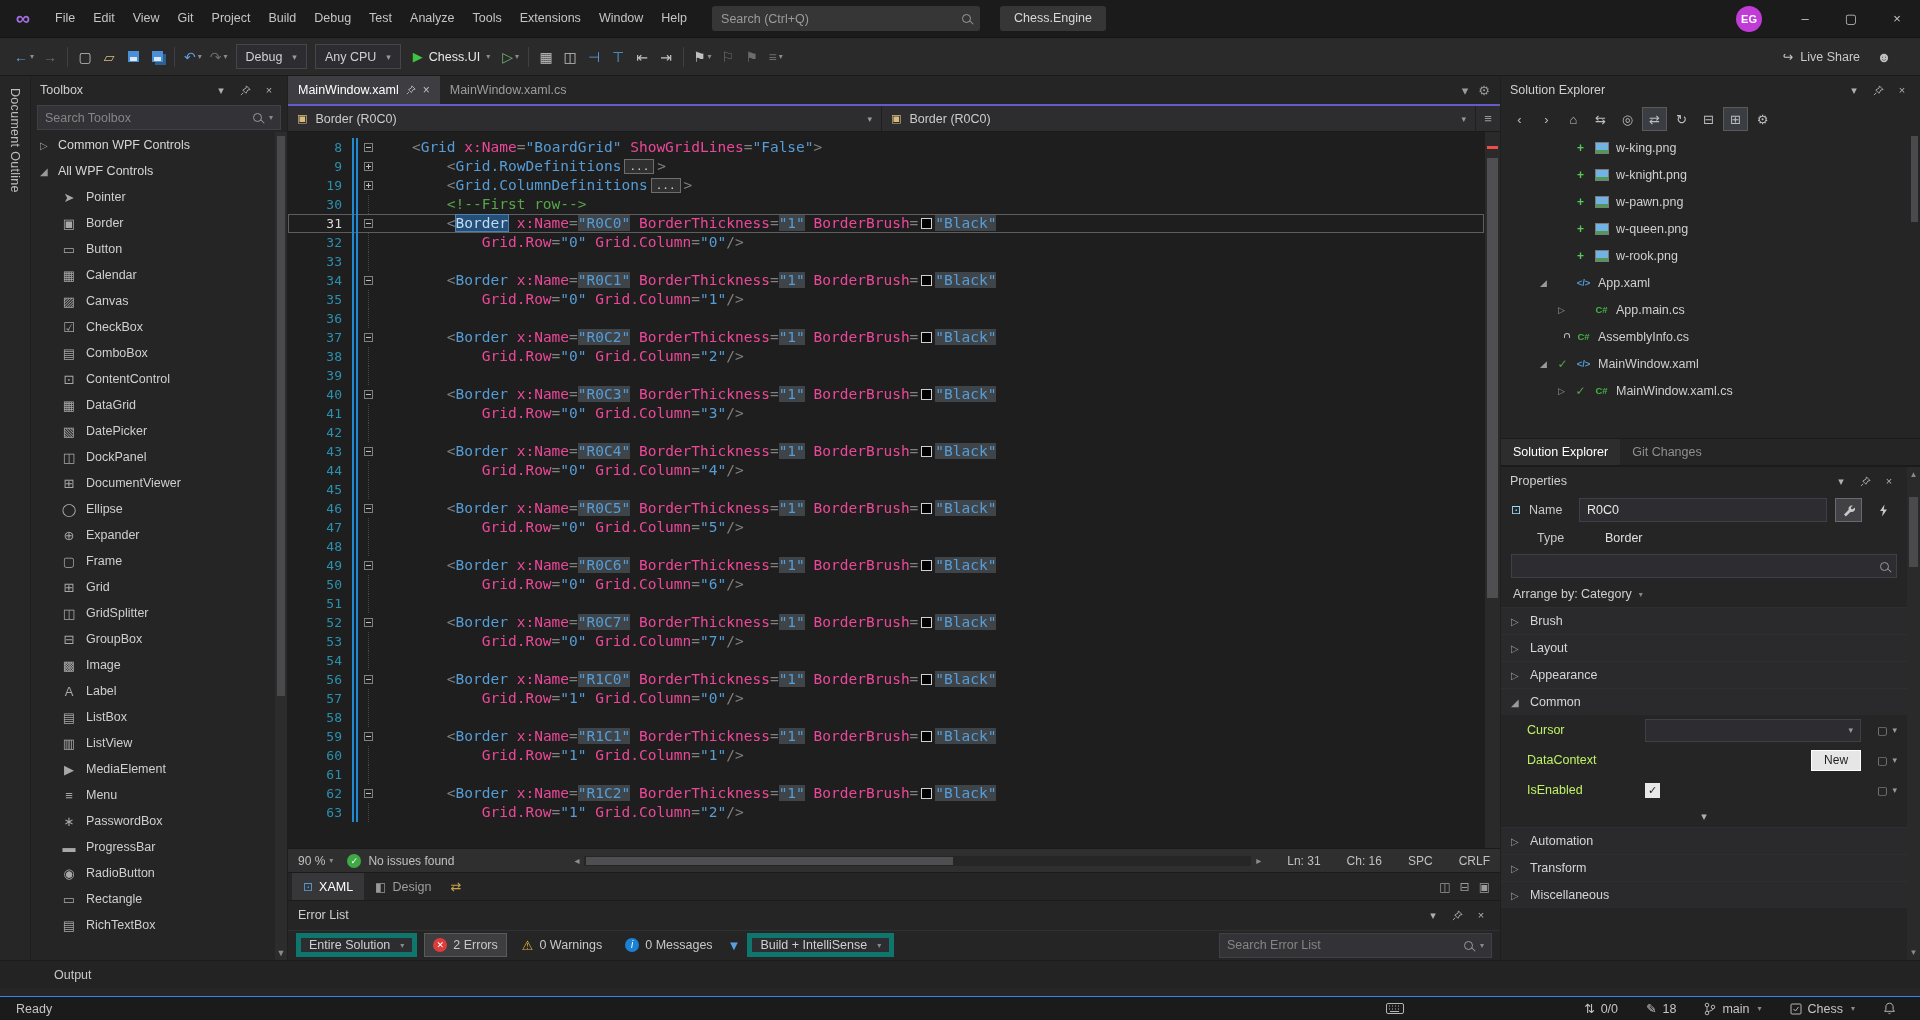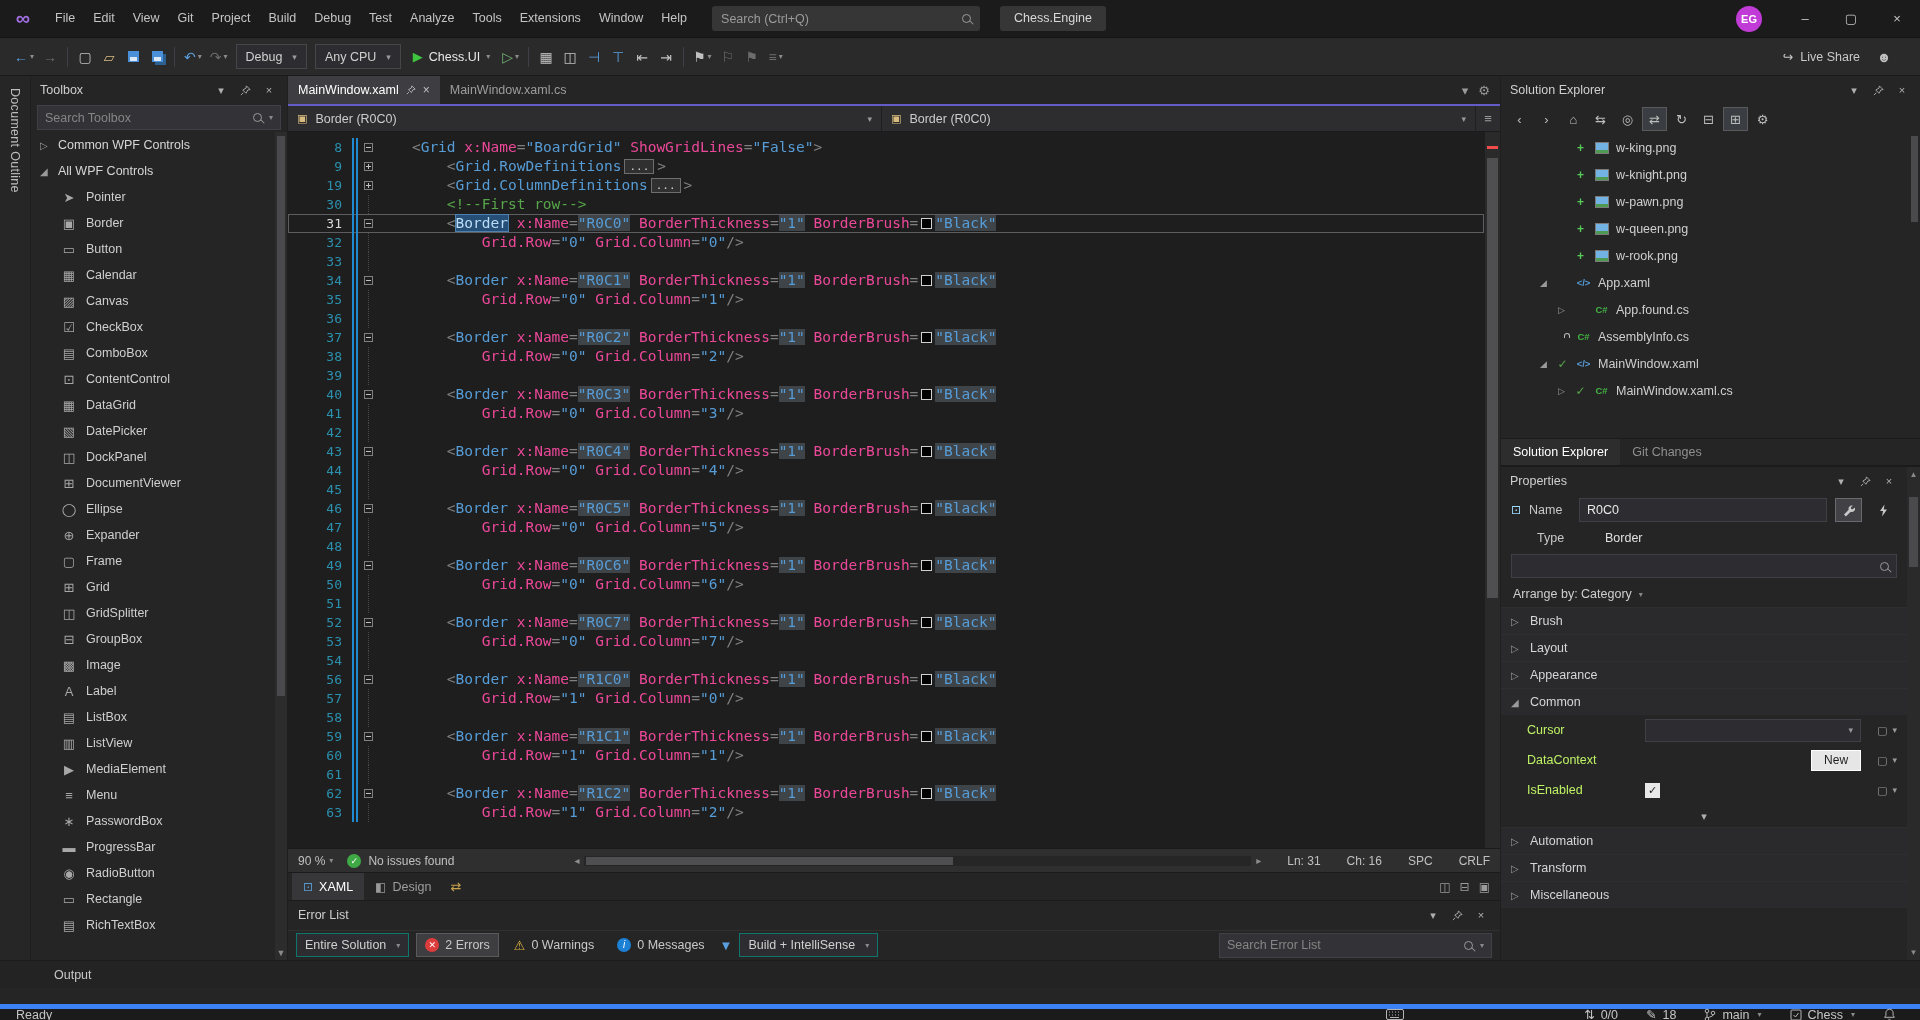--- a/index.html
+++ b/index.html
@@ -115,21 +115,21 @@
 .vtab.active{background:#37373a;color:#fff}
 .vtab .vic{font-size:12px;color:#569cd6}
 .vswap{margin-left:8px;color:#c8a24a;font-size:13px}
 .vt-right{margin-left:auto;display:flex;gap:9px;padding-right:10px;color:#9a9a9a;font-size:12px}
 
 
 .errorpanel{height:60px;background:#252526;border-top:1px solid #1b1b1b;display:flex;flex-direction:column}
 .ep-head{height:29px;display:flex;align-items:center;padding:0 10px;color:#cfcfcf;gap:6px;font-size:12.5px}
 .ep-head .ph-title{flex:1}
 .ep-tools{height:31px;display:flex;align-items:center;gap:7px;padding:0 8px;border-top:1px solid #303031}
-.ecombo{height:24px;background:#2d2d31;border:1px solid #0f766e;display:flex;align-items:center;gap:10px;padding:0 8px;color:#d0d0d0;font-size:12.5px}
+.ecombo{height:24px;background:#2d2d31;border:5px solid #0f766e;display:flex;align-items:center;gap:10px;padding:0 8px;color:#d0d0d0;font-size:12.5px}
 .ebtn{height:24px;display:flex;align-items:center;gap:6px;padding:0 8px;color:#c8c8c8;font-size:12.5px}
 .ebtn.activeb{background:#3e3e40;border:1px solid #5a5a5c}
 .err-ic{width:14px;height:14px;border-radius:50%;background:#dd3c3c;color:#fff;font-size:9px;line-height:14px;text-align:center;flex:none}
 .warn-ic{color:#dfb73f;font-size:13px}
 .info-ic{width:14px;height:14px;border-radius:50%;background:#1c80d4;color:#fff;font-size:10px;font-style:italic;line-height:14px;text-align:center;flex:none}
 .efilter{color:#5aa0e0;font-size:13px;position:relative}
 .esearch{margin-left:auto;width:273px}
 
 
 #rightcol{position:absolute;left:1500px;top:76px;right:0;bottom:60px;background:#252526;border-left:1px solid #1f1f1f;display:flex;flex-direction:column}
@@ -179,21 +179,21 @@
 .p-trail{display:flex;gap:5px;margin-left:10px;color:#9a9a9a;align-items:center}
 .p-trail .sq{font-size:11px}
 .p-trail .dd{font-size:9px}
 .p-chevrow{height:22px;display:flex;align-items:center;justify-content:center;color:#b0b0b0;font-size:11px}
 .props-scroll{position:absolute;right:0;top:0;bottom:0;width:13px;background:#2a2a2b;display:flex;flex-direction:column;align-items:center;justify-content:space-between;padding:3px 0;color:#8a8a8a;font-size:8px}
 .props-scroll .thumb{position:absolute;left:2px;right:2px;top:30px;height:70px;background:#4a4a4d}
 
 
 #bottomstrip{position:absolute;left:0;right:0;bottom:32px;height:28px;background:#232324;border-top:1px solid #1b1b1b;display:flex;align-items:center;padding-left:42px}
 .output-tab{color:#c8c8c8;font-size:12.5px;height:100%;display:flex;align-items:center;padding:0 12px}
-#statusbar{position:absolute;left:0;right:0;bottom:0;height:16px;background:#1b1b1c;border-top:5px solid #3b82f6;display:flex;align-items:center;padding:0 16px;font-size:12.5px;color:#c5c5c5}
+#statusbar{position:absolute;left:0;right:0;bottom:0;height:24px;background:#1b1b1c;border-top:1px solid #3b82f6;display:flex;align-items:center;padding:0 16px;font-size:12.5px;color:#c5c5c5}
 .sb-item{display:flex;align-items:center;gap:6px}
 .sb-kbd{margin-left:auto}
 .sb-right{display:flex;align-items:center;gap:28px;margin-left:180px;padding-right:8px}
 .sb-ddc{font-size:8px;color:#8a8a8a;margin-left:2px}
 svg.sico{display:block}
 </style>
 </head>
 <body>
 
 <div id="titlebar">
@@ -702,21 +702,21 @@
             <span class="fi-xaml">&lt;/&gt;</span>
           </span>
           <span>App.xaml</span>
         </div>
         <div class="trow" style="padding-left: 54px;">
           <span class="texp">▷</span>
           <span class="tbadge"></span>
           <span class="fico">
             <span class="fi-cs">C#</span>
           </span>
-          <span>App.found.cs</span>
+          <span>App.main.cs</span>
         </div>
         <div class="trow" style="padding-left: 36px;">
           <span class="texp"></span>
           <span class="tbadge"><span class="lockico"></span></span>
           <span class="fico">
             <span class="fi-cs">C#</span>
           </span>
           <span>AssemblyInfo.cs</span>
         </div>
         <div class="trow" style="padding-left: 36px;">

